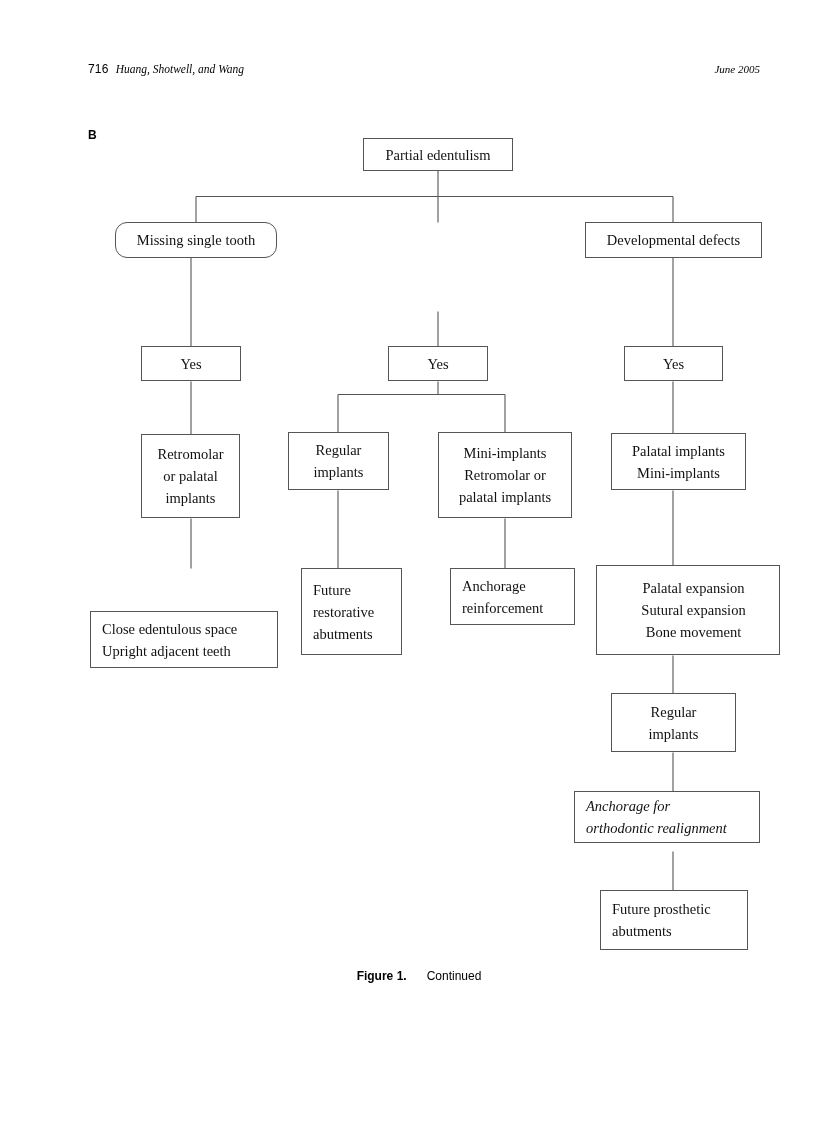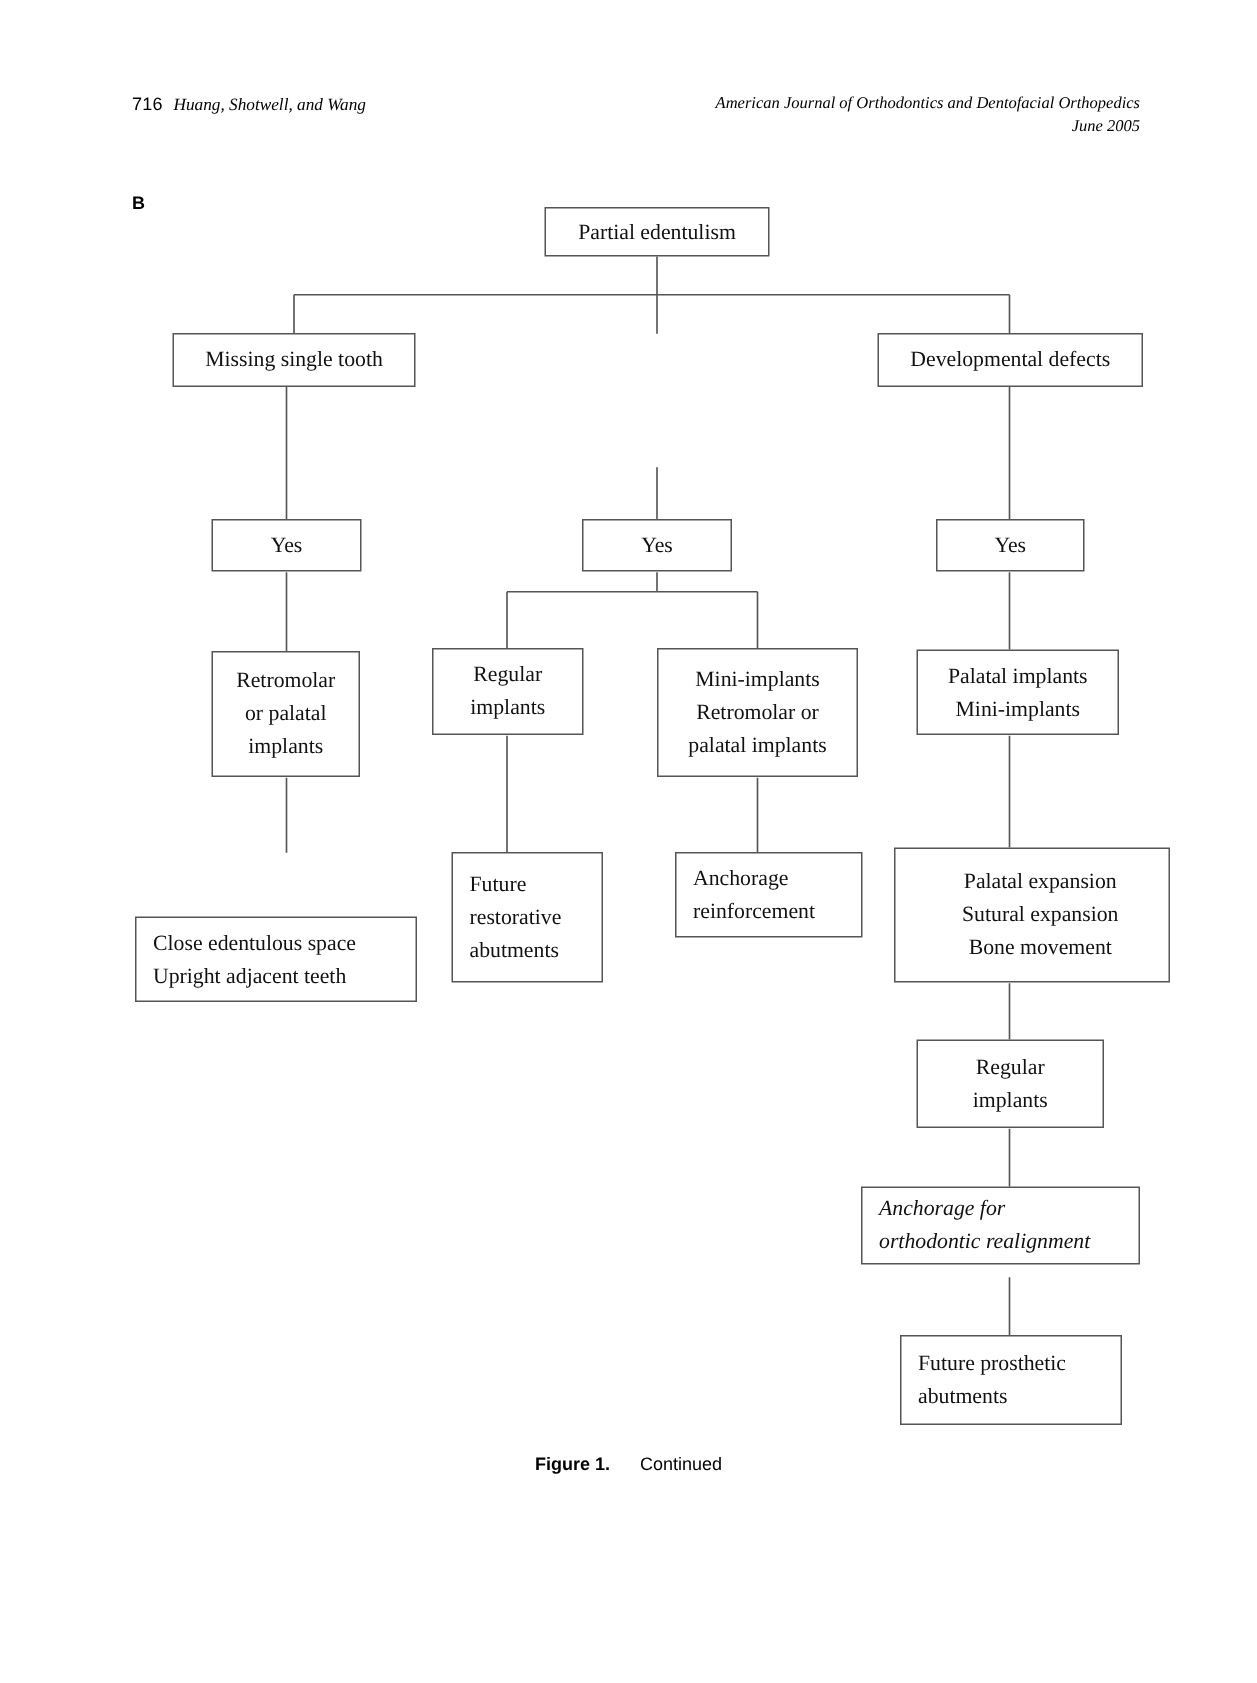--- a/index.html
+++ b/index.html
@@ -124,21 +124,20 @@
 </head>
 <body>
 
 <div id="page">
 
   <div class="runhead-left">
     <span class="folio">716</span><span>Huang, Shotwell, and Wang</span>
   </div>
 
   <div class="runhead-right">
-    <div>American Journal of Orthodontics and Dentofacial Orthopedics</div>
     <div>June 2005</div>
   </div>
 
   <div class="panel-letter">B</div>
 
   <div id="chart">
     <svg id="connectors" viewBox="0 0 838 1000">
       <g stroke="#555555" stroke-width="1.1" fill="none" shape-rendering="geometricPrecision">
 
         <path d="M438,170.5 L438,196.5"></path>
@@ -170,21 +169,21 @@
         <path d="M673,655.5 L673,693.5"></path>
         <path d="M673,752.5 L673,791.5"></path>
         <path d="M673,851.5 L673,890.5"></path>
       </g>
     </svg>
 
     <div class="node" style="left:363px; top:138px; width:150px; height:33px;">
       <span class="ln">Partial edentulism</span>
     </div>
 
-    <div class="node" style="left:115px; top:222px; width:162px; height:36px;">
+    <div class="node" style="left:115px; top:222px; width:162px; height:36px;border-radius:12px;">
       <span class="ln">Missing single tooth</span>
     </div>
 
 
     <div class="node" style="left:585px; top:222px; width:177px; height:36px;text-align:right;">
       <span class="ln">Developmental defects</span>
     </div>
 
     <div class="node" style="left:141px; top:346px; width:100px; height:35px;">
       <span class="ln">Yes</span>

